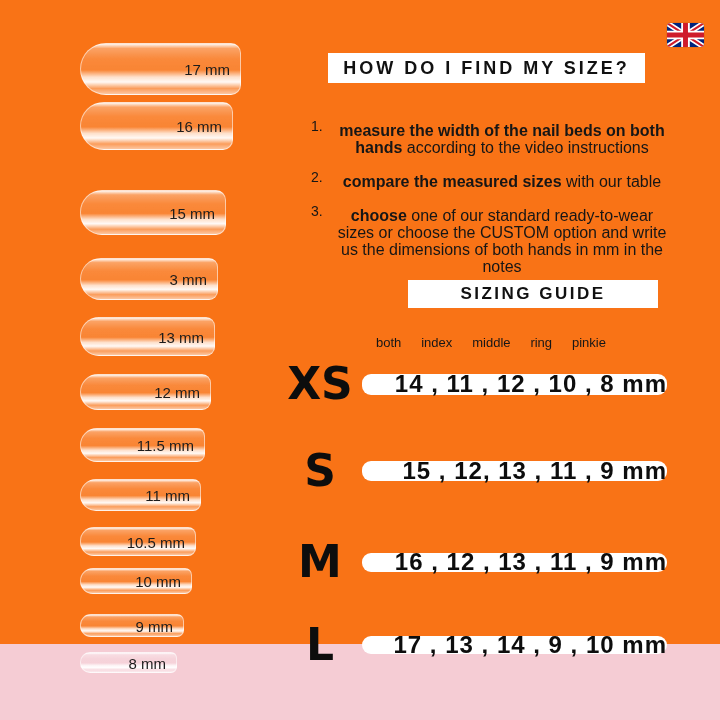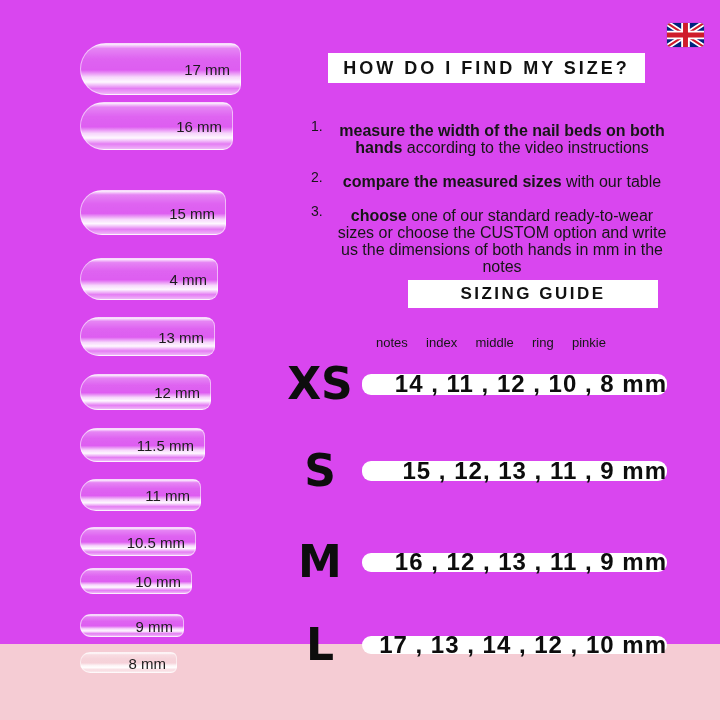--- a/index.html
+++ b/index.html
@@ -2,21 +2,21 @@
 <html><head>
 <meta charset="utf-8">
 <style>
   html,body{margin:0;padding:0;}
   body{
     width:720px;height:720px;
     font-family:"Liberation Sans",sans-serif;
     background:#f5ccd4;
     overflow:hidden;
   }
-  .canvas{position:relative;width:720px;height:644px;background:#d946ef;}
+  .canvas{position:relative;width:720px;height:644px;background:#f97316;}
 
   
   .nail{
     position:absolute;left:80px;
     background:linear-gradient(180deg,
       rgba(255,255,255,0.92) 0%,
       rgba(255,255,255,0.34) 9%,
       rgba(255,255,255,0.16) 30%,
       rgba(255,255,255,0.13) 52%,
       rgba(255,255,255,0.78) 66%,
@@ -111,21 +111,21 @@
   <div class="nail" style="top:43px;height:52px;width:161px;border-radius:26px 10px 10px 26px;">
     <span class="nail-label">17 mm</span>
   </div>
   <div class="nail" style="top:102px;height:48px;width:153px;border-radius:24px 10px 10px 24px;">
     <span class="nail-label">16 mm</span>
   </div>
   <div class="nail" style="top:190px;height:45px;width:146px;border-radius:22px 10px 10px 22px;">
     <span class="nail-label">15 mm</span>
   </div>
   <div class="nail" style="top:258px;height:42px;width:138px;border-radius:21px 9px 9px 21px;">
-    <span class="nail-label">4 mm</span>
+    <span class="nail-label">3 mm</span>
   </div>
   <div class="nail" style="top:317px;height:39px;width:135px;border-radius:19px 9px 9px 19px;">
     <span class="nail-label">13 mm</span>
   </div>
   <div class="nail" style="top:374px;height:36px;width:131px;border-radius:18px 9px 9px 18px;">
     <span class="nail-label">12 mm</span>
   </div>
   <div class="nail" style="top:428px;height:34px;width:125px;border-radius:17px 8px 8px 17px;">
     <span class="nail-label">11.5 mm</span>
   </div>
@@ -162,21 +162,21 @@
       <span class="step-num">3.</span>
       <p class="step-text"><b>choose</b><span> one of our standard ready-to-wear sizes or choose the CUSTOM option and write us the dimensions of both hands in mm in the notes</span></p>
     </div>
   </div>
 
   <div class="white-box sizing-title-box">
     <span class="sizing-title">SIZING GUIDE</span>
   </div>
 
   <div class="finger-labels">
-    <span>notes</span>
+    <span>both</span>
     <span>index</span>
     <span>middle</span>
     <span>ring</span>
     <span>pinkie</span>
   </div>
 
   <div class="size-row" style="top:360px;">
     <div class="size-label">XS</div>
     <div class="size-bar" style="height:21px;">
       <span class="size-values">14 , 11 , 12 , 10 , 8 mm</span>
@@ -190,17 +190,17 @@
   </div>
   <div class="size-row" style="top:538px;">
     <div class="size-label">M</div>
     <div class="size-bar" style="height:19px;">
       <span class="size-values">16 , 12 , 13 , 11 , 9 mm</span>
     </div>
   </div>
   <div class="size-row" style="top:621px;">
     <div class="size-label">L</div>
     <div class="size-bar" style="height:18px;">
-      <span class="size-values">17 , 13 , 14 , 12 , 10 mm</span>
+      <span class="size-values">17 , 13 , 14 , 9 , 10 mm</span>
     </div>
   </div>
 
 </div>
 
 </body></html>

